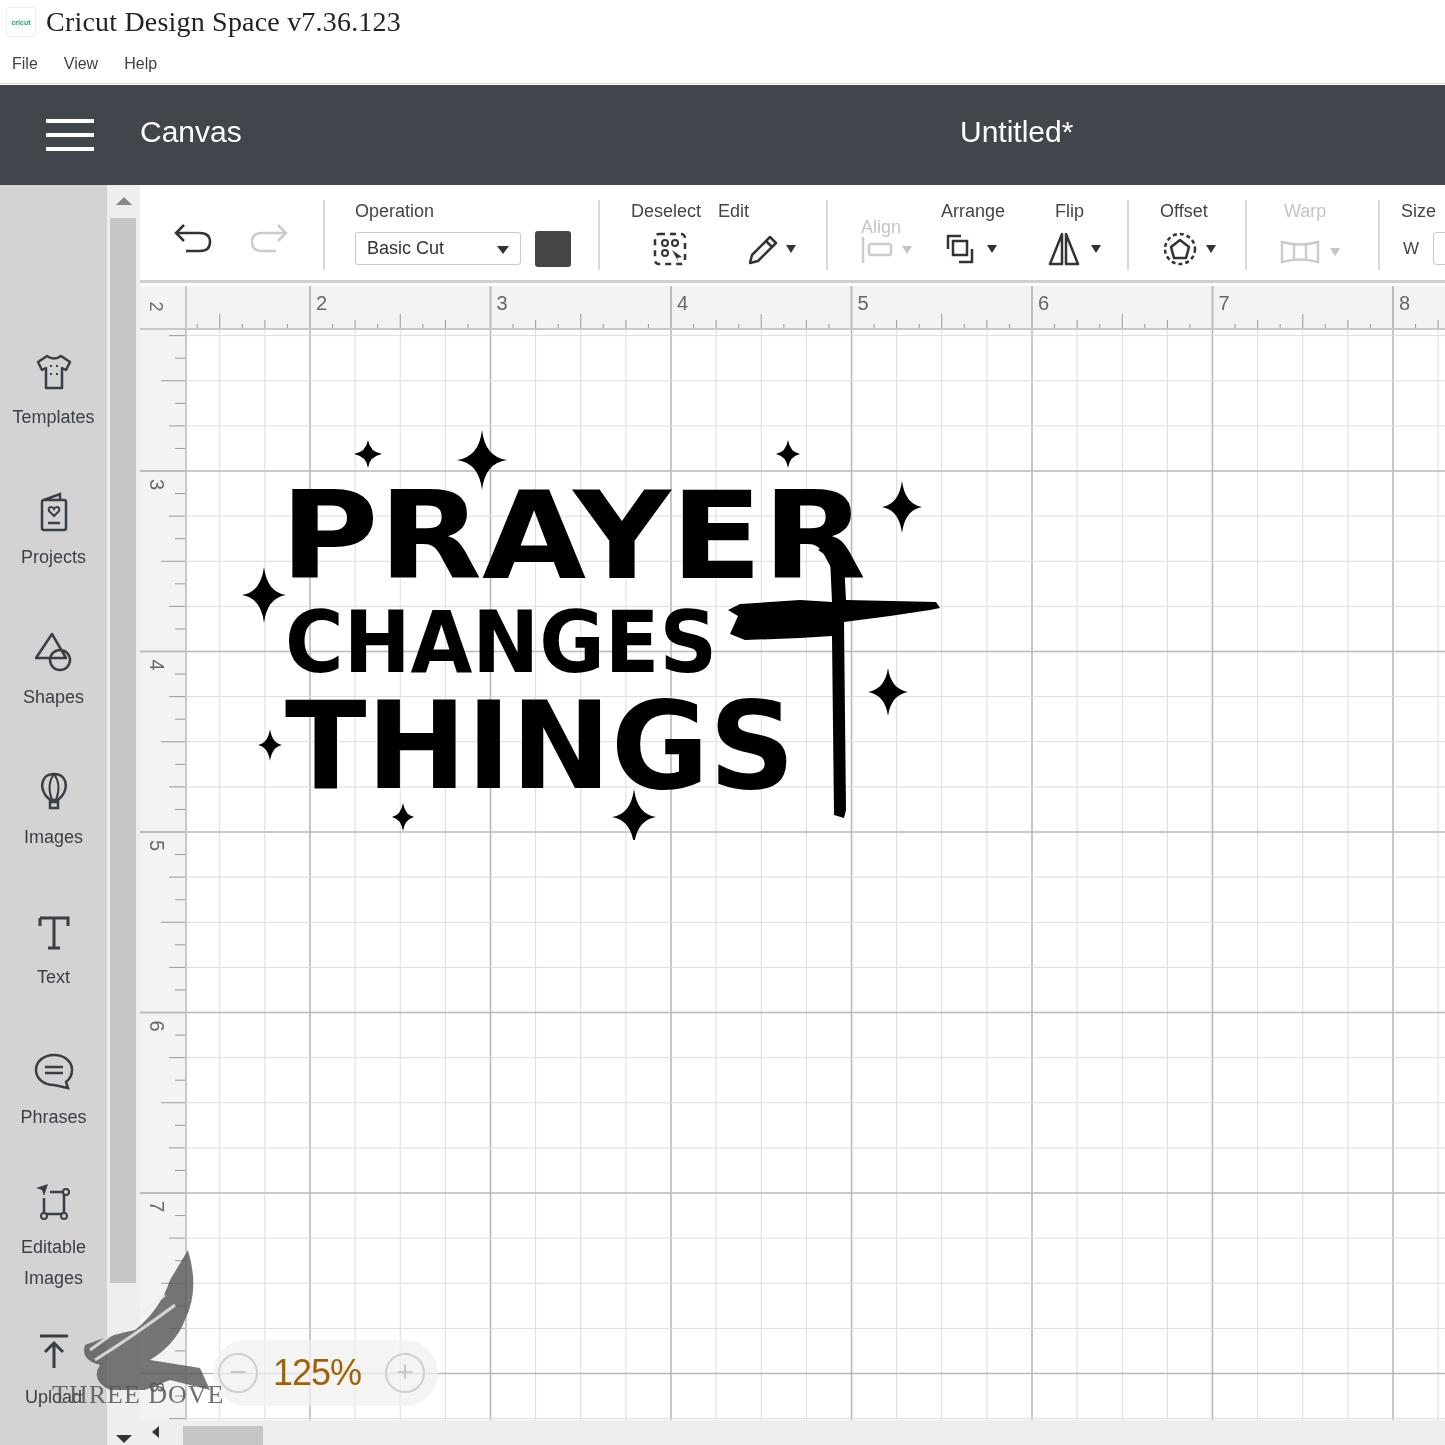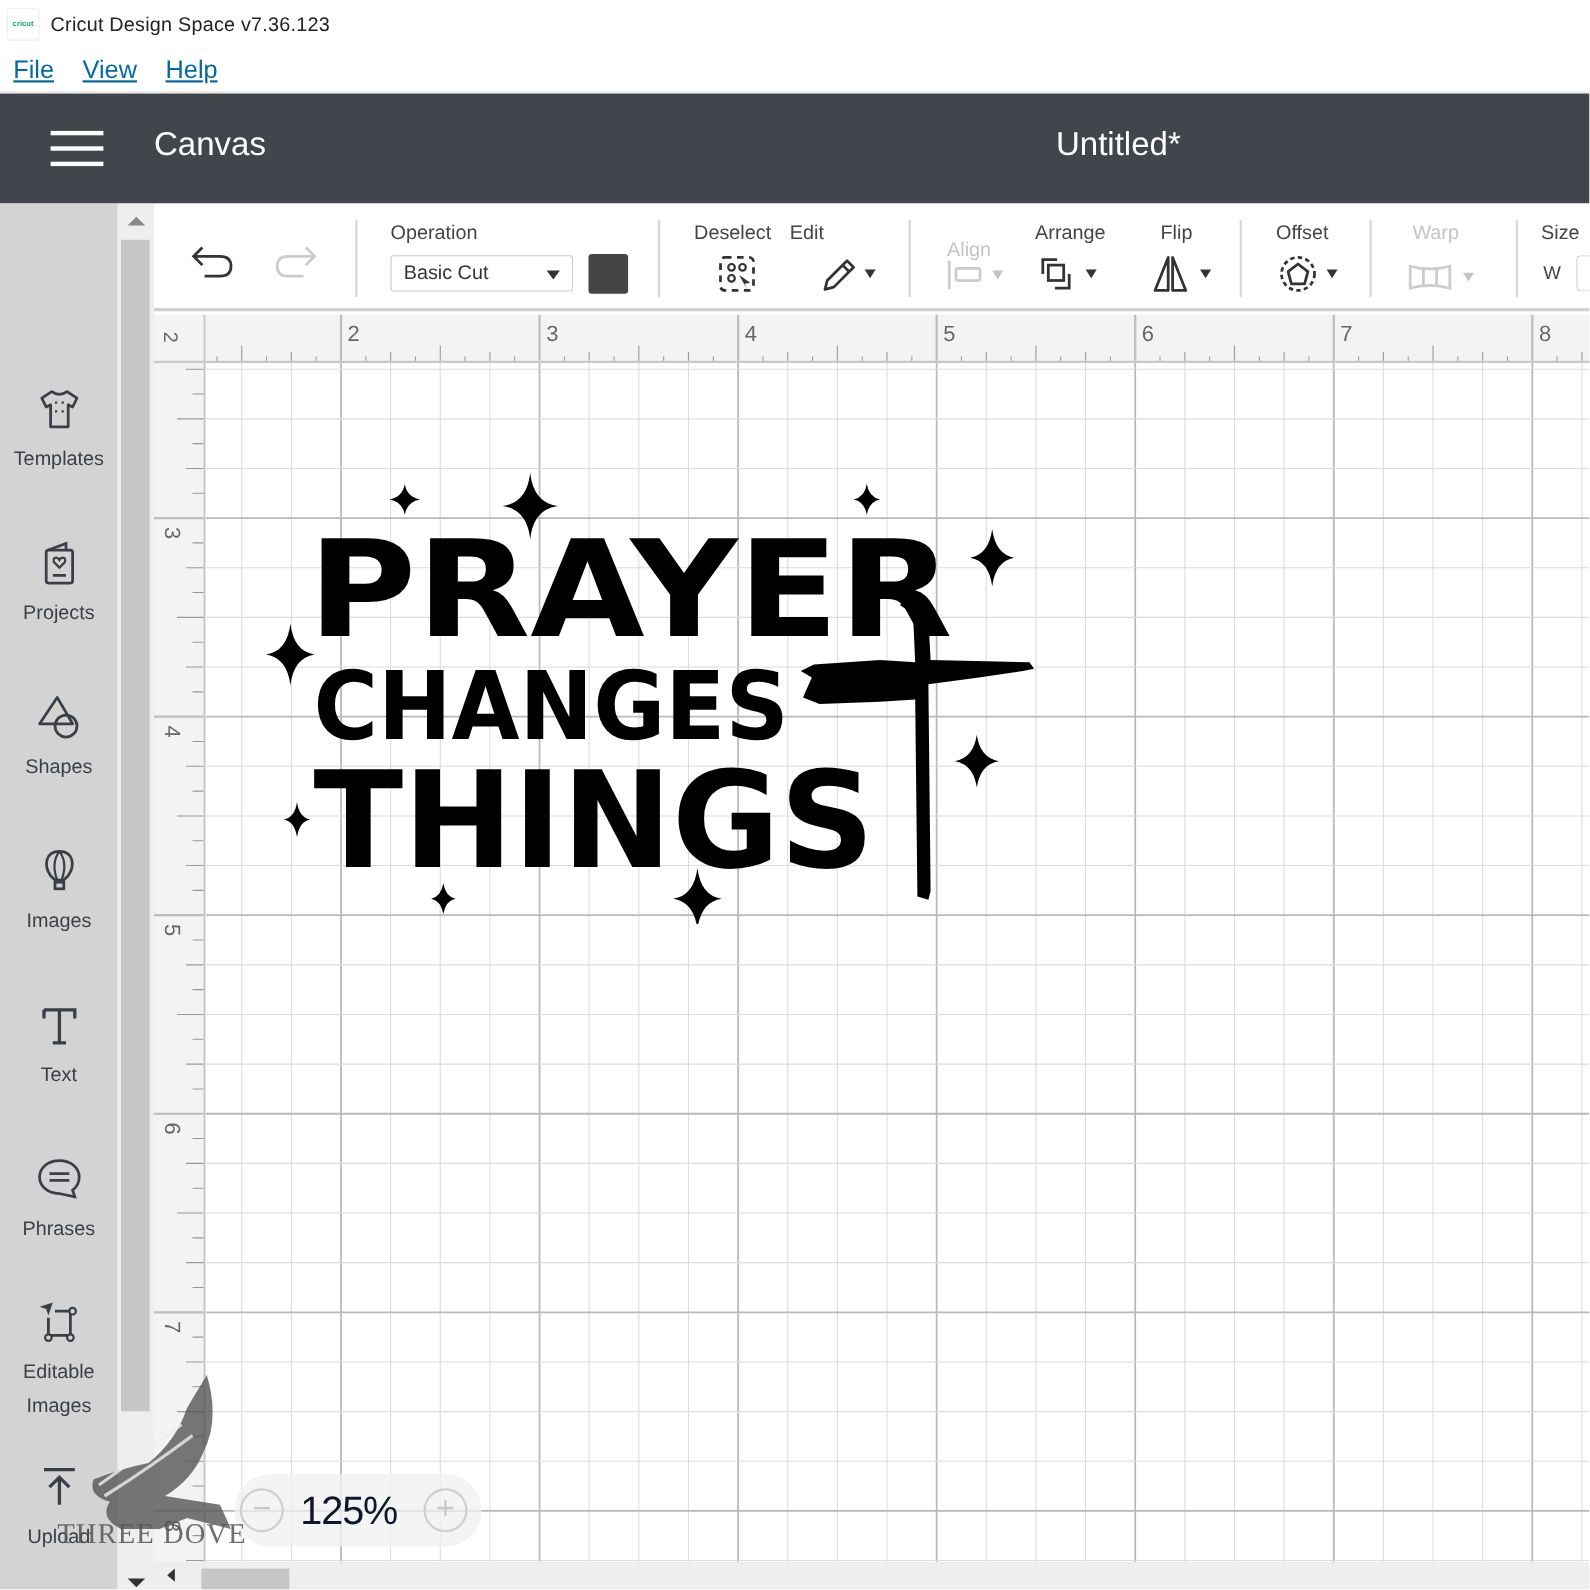--- a/index.html
+++ b/index.html
@@ -2,25 +2,25 @@
 <html><head>
 <meta charset="utf-8">
 <style>
   * { box-sizing: border-box; margin: 0; padding: 0; }
   html, body { width: 1445px; height: 1445px; overflow: hidden; background: #fff; }
   body { position: relative; font-family: "Liberation Sans", "DejaVu Sans", sans-serif; color: #333; }
 
   
   .titlebar { position: absolute; left: 0; top: 0; width: 1445px; height: 44px; background: #fff; display: flex; align-items: center; }
   .app-logo { width: 30px; height: 30px; margin-left: 6px; border-radius: 4px; background: #fff; border: 1px solid #eee; display: flex; align-items: center; justify-content: center; font-size: 7px; color: #1fa56b; font-weight: bold; }
-  .app-title { margin-left: 10px; font-size: 18px; color: #222; letter-spacing: 0.2px; }
+  .app-title { margin-left: 10px; font-size: 28px; color: #222; letter-spacing: 0.2px; font-family: Liberation Serif, serif; }
 
   
   .menubar { position: absolute; left: 0; top: 44px; width: 1445px; height: 40px; background: #fff; display: flex; align-items: center; border-bottom: 1px solid #ddd; }
-  .menu-item { font-size: 23px; color: #0369a1; margin-left: 12px; margin-right: 14px; cursor: default; text-decoration: underline; }
+  .menu-item { font-size: 16px; color: #404040; margin-left: 12px; margin-right: 14px; cursor: default; }
 
   
   .header { position: absolute; left: 0; top: 85px; width: 1445px; height: 100px; background: #41464d; display: flex; align-items: center; }
   .hamburger { position: absolute; left: 46px; top: 34px; width: 48px; height: 32px; display: flex; flex-direction: column; justify-content: space-between; cursor: pointer; }
   .hamburger span { display: block; height: 4px; background: #fff; }
   .header-title { position: absolute; left: 140px; top: 30px; font-size: 30px; color: #fff; }
   .doc-title { position: absolute; left: 960px; top: 30px; font-size: 30px; color: #fff; }
 
   
   .sidebar { position: absolute; left: 0; top: 185px; width: 107px; height: 1260px; background: #d3d3d3; }
@@ -62,21 +62,21 @@
   .design { position: absolute; left: 240px; top: 420px; width: 720px; height: 420px; }
 
   
   .bottom-scroll { position: absolute; left: 140px; top: 1420px; width: 1305px; height: 25px; background: #eeeeee; }
   .bottom-scroll .left { position: absolute; left: 12px; top: 6px; width: 0; height: 0; border-top: 6px solid transparent; border-bottom: 6px solid transparent; border-right: 7px solid #333; }
   .bottom-scroll .thumb { position: absolute; left: 43px; top: 6px; width: 80px; height: 19px; background: #c6c6c6; }
 
   
   .zoom-ctl { position: absolute; left: 213px; top: 1340px; width: 225px; height: 66px; background: rgba(240,240,240,0.75); border-radius: 33px; }
   .zoom-ctl .zbtn { position: absolute; top: 13px; width: 40px; height: 40px; border: 2px solid #cfcfcf; border-radius: 50%; color: #c8c8c8; font-size: 30px; line-height: 34px; text-align: center; cursor: pointer; }
-  .zoom-ctl .zval { position: absolute; left: 60px; top: 12px; font-size: 36px; color: #0f172a; letter-spacing: -1px; }
+  .zoom-ctl .zval { position: absolute; left: 60px; top: 12px; font-size: 36px; color: #a16207; letter-spacing: -1px; }
 
   
   .watermark { position: absolute; left: 50px; top: 1250px; width: 210px; height: 170px; pointer-events: none; }
   .watermark-text { position: absolute; left: 52px; top: 1380px; font-family: "Liberation Serif", "DejaVu Serif", serif; font-size: 26px; color: #555; letter-spacing: 1px; opacity: 0.85; pointer-events: none; }
 </style>
 </head>
 <body>
 
 <div class="titlebar">
   <div class="app-logo">

